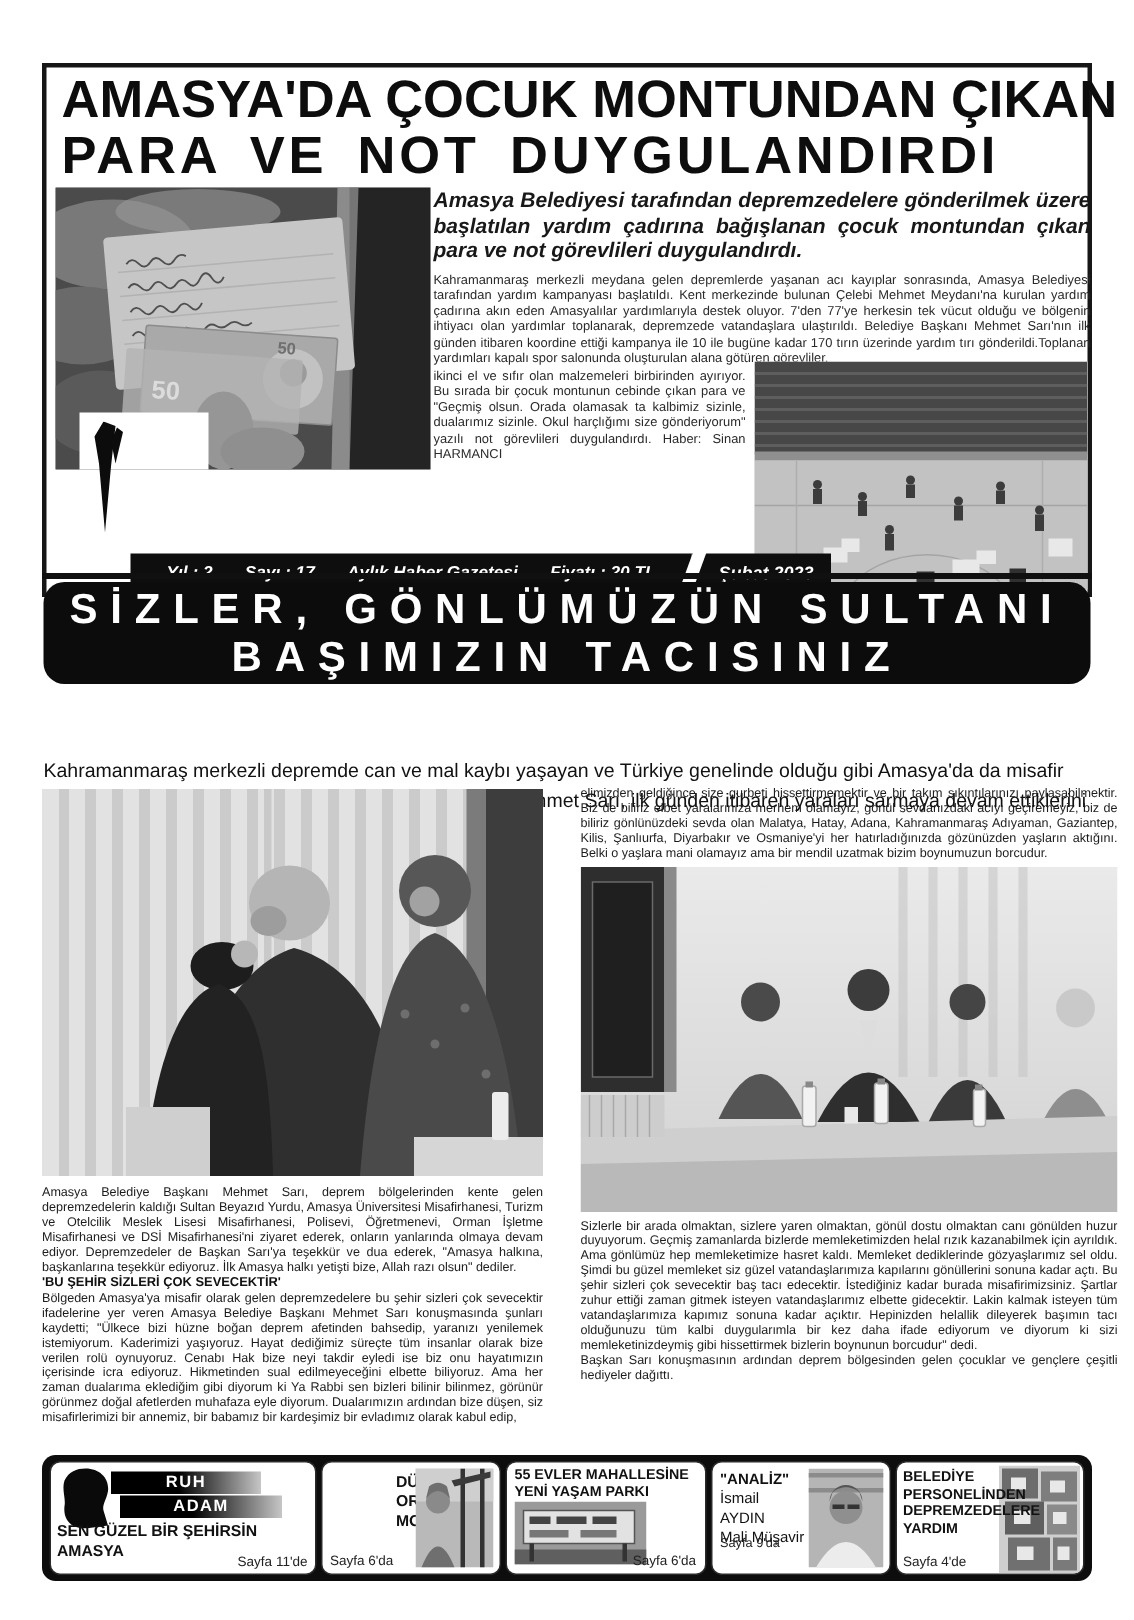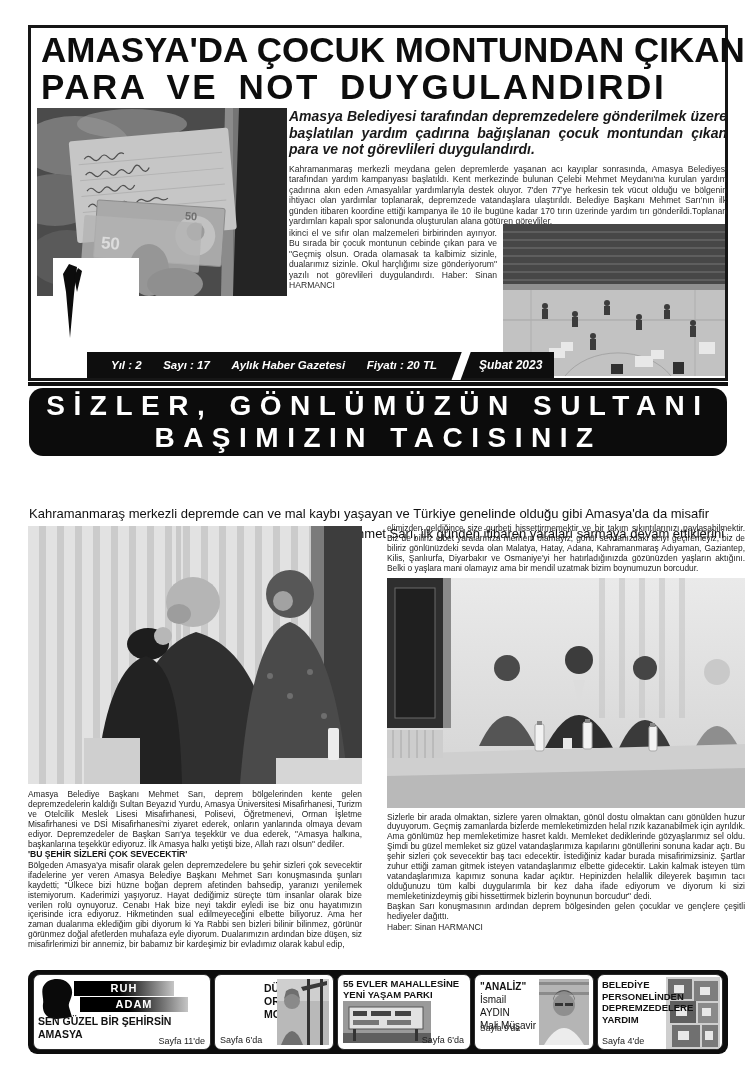--- a/index.html
+++ b/index.html
@@ -1,20 +1,20 @@
 <!DOCTYPE html>
 <html><head>
 <meta charset="utf-8">
 <style>
   html,body{margin:0;padding:0;}
   body{width:756px;height:1080px;background:#ffffff;font-family:"Liberation Sans",sans-serif;color:#141414;}
   .page{position:relative;width:756px;height:1080px;background:#fff;overflow:hidden;}
 
   
-  .top-frame{position:absolute;left:28px;top:25px;width:700px;height:356px;border:3px solid #161616;box-sizing:border-box;background:#fff;}
+  .top-frame{position:absolute;left:28px;top:42px;width:700px;height:356px;border:3px solid #161616;box-sizing:border-box;background:#fff;}
   .headline{position:absolute;left:10px;top:3px;width:676px;font-weight:bold;color:#0d0d0d;}
   .headline .l1{font-size:35px;line-height:37px;text-align:justify;text-align-last:justify;white-space:nowrap;}
   .headline .l2{font-size:35px;line-height:37px;letter-spacing:2.5px;word-spacing:8px;}
 
   .photo-money{position:absolute;left:6px;top:80px;width:250px;height:188px;background:#4b4b4b;overflow:hidden;}
   .photo-money svg{position:absolute;left:0;top:0;}
   .bn50a{position:absolute;left:64px;top:126px;font-size:17px;font-weight:bold;color:#e4e4e4;opacity:.85;transform:rotate(4deg);}
   .bn50b{position:absolute;left:148px;top:102px;font-size:11px;font-weight:bold;color:#6f6f6f;transform:rotate(4deg);}
   .nib-white{position:absolute;left:22px;top:230px;width:86px;height:38px;background:#fff;}
   .nib{position:absolute;left:30px;top:236px;width:24px;height:74px;}
@@ -251,21 +251,20 @@
             <rect x="198" y="141" width="5" height="4"></rect>
             <rect x="263" y="145" width="5" height="4"></rect>
         </g>
         <rect x="176" y="160" width="9" height="11" fill="#e8e8e8"></rect>
         <rect x="0" y="152" width="56" height="28" fill="#cdcdcd"></rect>
         <path d="M6 152v28M14 152v28M22 152v28M30 152v28M38 152v28M46 152v28" stroke="#a8a8a8"></path>
       </svg>
     </div>
     <div class="col-text">Sizlerle bir arada olmaktan, sizlere yaren olmaktan, gönül dostu olmaktan canı gönülden huzur duyuyorum. Geçmiş zamanlarda bizlerde memleketimizden helal rızık kazanabilmek için ayrıldık. Ama gönlümüz hep memleketimize hasret kaldı. Memleket dediklerinde gözyaşlarımız sel oldu. Şimdi bu güzel memleket siz güzel vatandaşlarımıza kapılarını gönüllerini sonuna kadar açtı. Bu şehir sizleri çok sevecektir baş tacı edecektir. İstediğiniz kadar burada misafirimizsiniz. Şartlar zuhur ettiği zaman gitmek isteyen vatandaşlarımız elbette gidecektir. Lakin kalmak isteyen tüm vatandaşlarımıza kapımız sonuna kadar açıktır. Hepinizden helallik dileyerek başımın tacı olduğunuzu tüm kalbi duygularımla bir kez daha ifade ediyorum ve diyorum ki sizi memleketinizdeymiş gibi hissettirmek bizlerin boynunun borcudur" dedi.</div>
     <div class="col-text tail">Başkan Sarı konuşmasının ardından deprem bölgesinden gelen çocuklar ve gençlere çeşitli hediyeler dağıttı.</div>
-    <div class="byline">Haber: Sinan HARMANCI</div>
   </div>
 
   <div class="teaser-band">
 
     <div class="tbox t1">
       <svg class="t1-head" width="38" height="42" viewBox="0 0 38 42">
         <path d="M20 2 C30 2 36 9 35 17 C34 23 31 26 32 30 L35 40 L20 42 C10 42 5 36 6 27 C7 22 4 16 6 10 C9 4 14 2 20 2 Z" fill="#0a0a0a"></path>
       </svg>
       <div class="t1-band t1-b1">RUH</div>
       <div class="t1-band t1-b2">ADAM</div>

